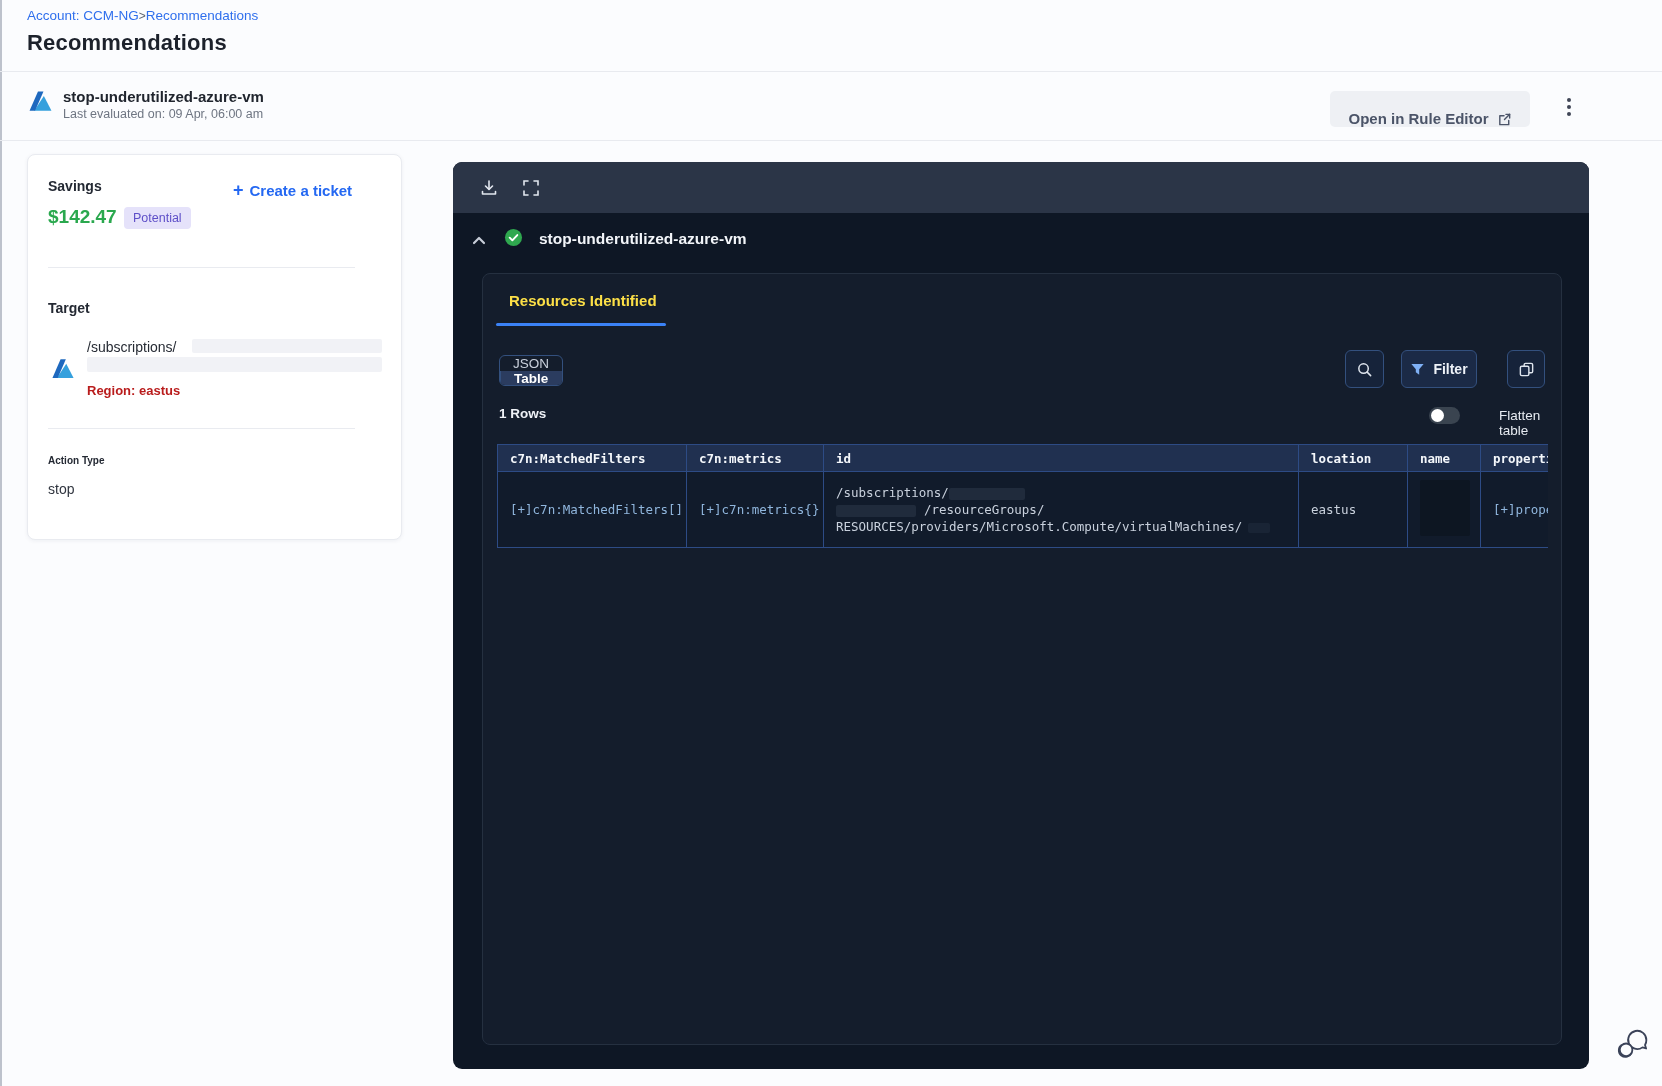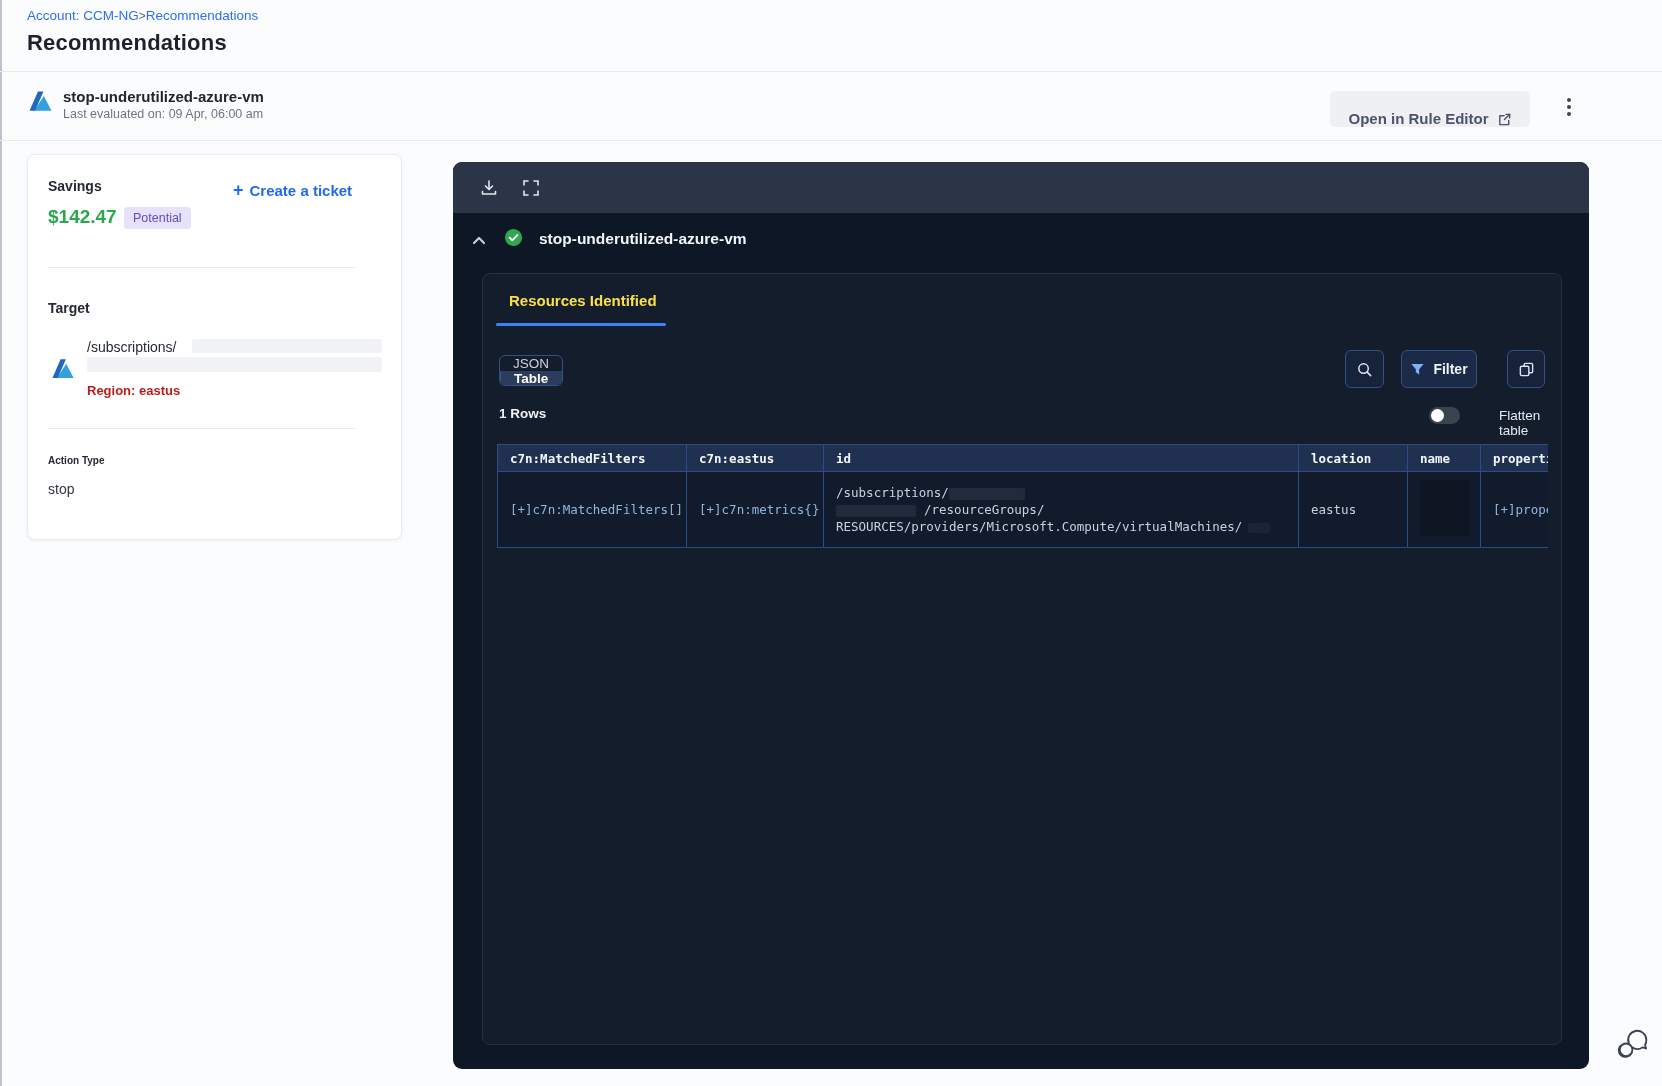--- a/index.html
+++ b/index.html
@@ -241,21 +241,21 @@
           <col style="width:189px">
             <col style="width:137px">
             <col style="width:475px">
           <col style="width:109px">
             <col style="width:73px">
             <col style="width:149px">
         </colgroup>
         <thead>
           <tr>
             <th>c7n:MatchedFilters</th>
-            <th>c7n:eastus</th>
+            <th>c7n:metrics</th>
             <th>id</th>
             <th>location</th>
             <th>name</th>
             <th>properties</th>
           </tr>
         </thead>
         <tbody>
           <tr>
             <td class="cell-expand">[+]c7n:MatchedFilters[]</td>
             <td class="cell-expand">[+]c7n:metrics{}</td>

